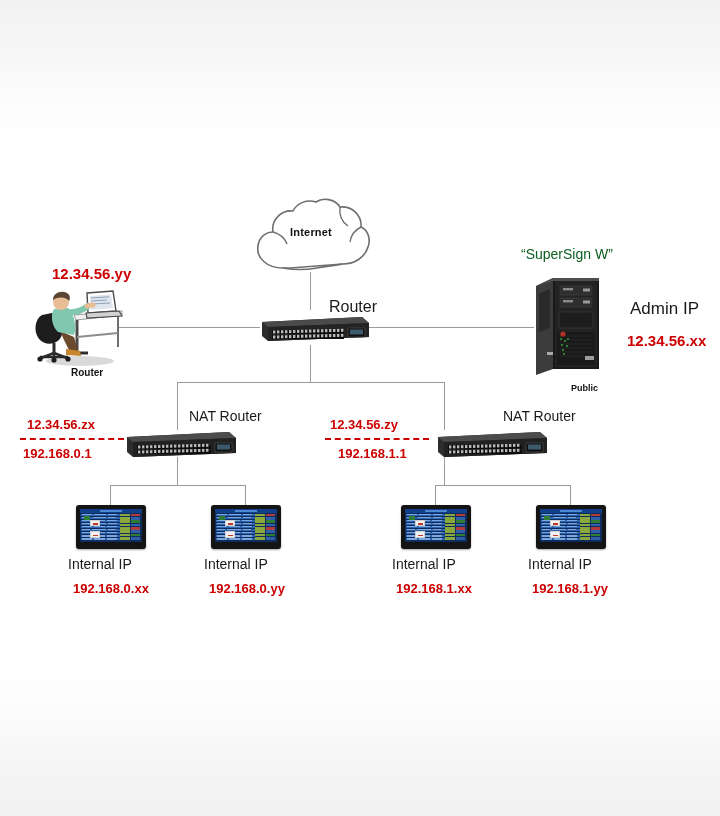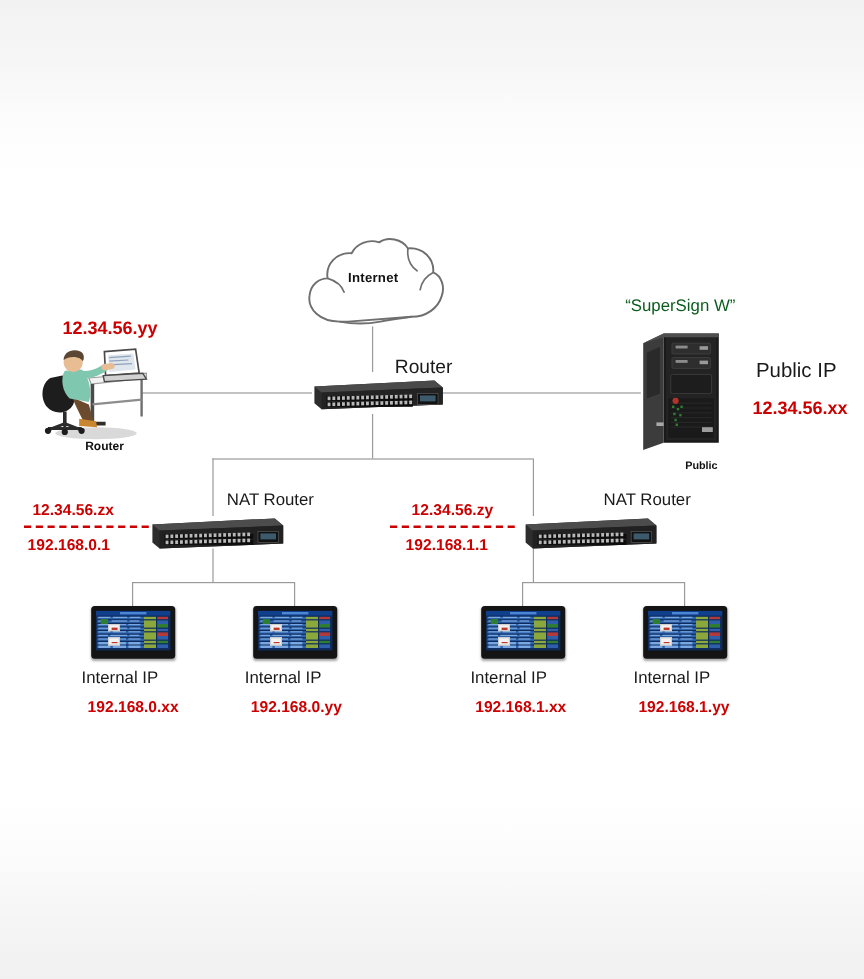--- a/index.html
+++ b/index.html
@@ -349,21 +349,21 @@
         <rect x="29" y="77" width="2" height="2"></rect>
           <rect x="34" y="66" width="2" height="2"></rect>
         <rect x="30" y="81" width="2" height="2"></rect>
       </g>
       <rect x="52" y="84" width="9" height="4" fill="#9d9d9d"></rect>
       <rect x="14" y="80" width="6" height="3" fill="#a8a8a8"></rect>
     </svg>
   </div>
   <div class="lbl lbl-small-black t-server" style="left:571px; top:384px;">Public</div>
 
-  <div class="lbl lbl-black t-publicip" style="left:630px; top:300px;">Public IP</div>
+  <div class="lbl lbl-black t-publicip" style="left:630px; top:300px;">Admin IP</div>
   <div class="lbl lbl-red t-ip-big" style="left:627px; top:333px;">12.34.56.xx</div>
 
   <div class="lbl lbl-black t-nat" style="left:189px; top:409px;">NAT Router</div>
   <div class="lbl lbl-red t-natip" style="left:27px; top:418px;">12.34.56.zx</div>
   <div class="dash-sep" style="left:20px; top:438px; width:104px;"></div>
   <div class="lbl lbl-red t-natip" style="left:23px; top:447px;">192.168.0.1</div>
 
   <div class="switch" style="left:123px; top:428px;">
     <svg width="114" height="32" viewBox="0 0 114 32">
       <path d="M4,9 L106,4 L113,10 L113,25 L10,29 L4,24 Z" fill="#2d2d2d"></path>
@@ -410,21 +410,21 @@
           <rect x="75" y="21" width="2.4" height="3"></rect>
         <rect x="79" y="20.9" width="2.4" height="3"></rect>
           <rect x="83" y="20.8" width="2.4" height="3"></rect>
       </g>
       <rect x="92" y="15" width="17" height="9" fill="#111" stroke="#555" stroke-width=".6"></rect>
       <rect x="94" y="16.5" width="13" height="5" fill="#3d5a6c"></rect>
     </svg>
   </div>
 
   <div class="lbl lbl-black t-nat" style="left:503px; top:409px;">NAT Router</div>
-  <div class="lbl lbl-red t-natip" style="left:343px; top:418px;">12.34.56.zy</div>
+  <div class="lbl lbl-red t-natip" style="left:330px; top:418px;">12.34.56.zy</div>
   <div class="dash-sep" style="left:325px; top:438px; width:104px;"></div>
   <div class="lbl lbl-red t-natip" style="left:338px; top:447px;">192.168.1.1</div>
 
   <div class="switch" style="left:434px; top:428px;">
     <svg width="114" height="32" viewBox="0 0 114 32">
       <path d="M4,9 L106,4 L113,10 L113,25 L10,29 L4,24 Z" fill="#2d2d2d"></path>
       <path d="M4,9 L106,4 L113,10 L10,14 Z" fill="#4c4c4c"></path>
       <path d="M10,14 L113,10 L113,25 L10,29 Z" fill="#212121"></path>
       <g fill="#0c0c0c">
         <rect x="14" y="17" width="74" height="4"></rect>

